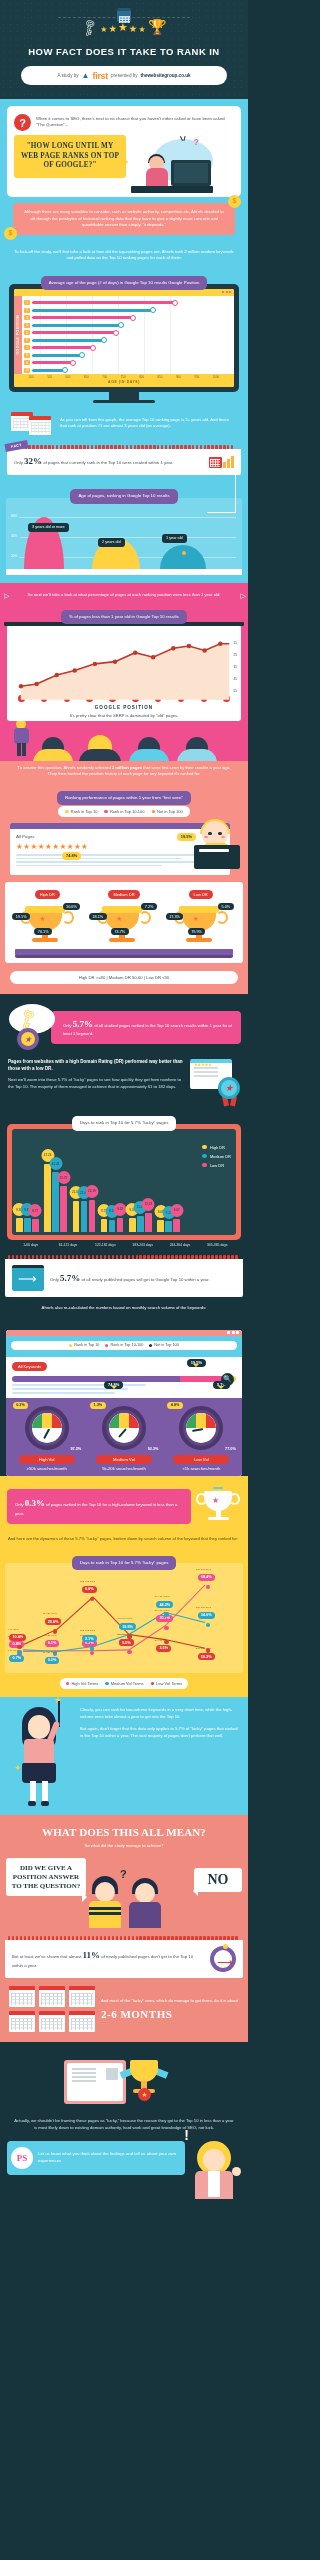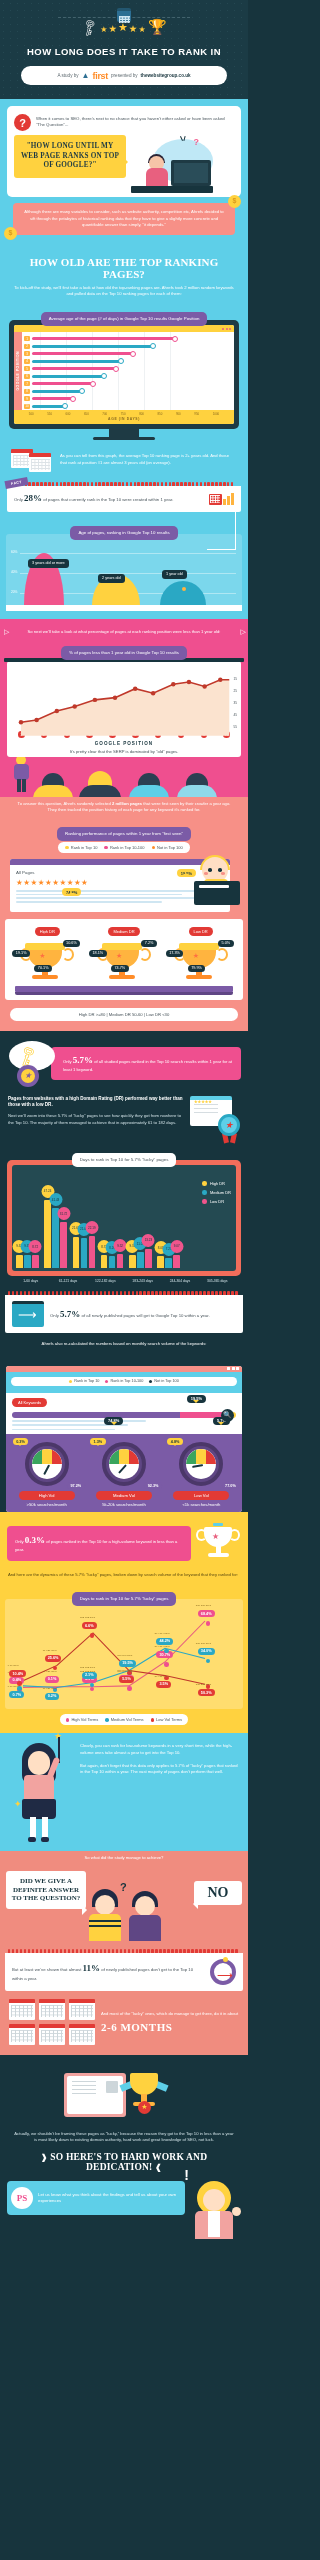--- a/index.html
+++ b/index.html
@@ -559,21 +559,21 @@
         <span>★</span>
         <span>★</span>
         <span>★</span>
         <span>★</span>
       </span>
       <span class="cal-icon">
           <i></i>
         </span>
       <span class="trophy-icon">🏆</span>
     </div>
-    <div class="hero-sub">HOW LONG DOES IT TAKE TO RANK IN</div>
+    <div class="hero-sub">HOW FACT DOES IT TAKE TO RANK IN</div>
     <div class="credit">
       <span>A study by</span>
       <span class="ahmark">▲</span>
       <span class="ah">first</span>
       <span>presented by</span>
       <span class="bold">thewebsitegroup.co.uk</span>
     </div>
   </section>
 
   <section class="sec q-sec">
@@ -598,21 +598,20 @@
       </div>
     </div>
     <div class="pink-note">
       <span class="bulb left"><span class="glass">$</span><span class="base"></span></span>
       <span class="bulb right"><span class="glass">$</span><span class="base"></span></span>
       <span>Although there are many variables to consider, such as website authority, competition etc, Ahrefs decided to sift through the petabytes of historical ranking data that they have to give a slightly more concrete and quantifiable answer than simply, "it depends."</span>
     </div>
   </section>
 
   <section class="sec sec2">
-    <h2 class="sec-title" style="color:#fff;">HOW OLD ARE THE TOP RANKING PAGES?</h2>
     <div class="sec-desc">To kick-off the study, we'll first take a look at how old the top-ranking pages are. Ahrefs took 2 million random keywords and pulled data on the Top 10 ranking pages for each of them:</div>
 
     <div class="monitor-wrap">
       <div class="label-holder">
         <span class="purple-label">Average age of the page (# of days) in Google Top 10 results Google Position</span>
       </div>
       <div class="monitor">
         <div class="mon-screen">
           <div class="mon-bar">
               <i></i>
@@ -760,21 +759,21 @@
           <i></i>
           <i></i>
           <i></i>
           <i></i>
           <i></i>
           <i></i>
         </div>
       <div class="fact-body">
         <div class="fact-text">
           <span>Only</span>
-          <span class="big-pct">28%</span>
+          <span class="big-pct">32%</span>
           <span>of pages that currently rank in the Top 10 were created within 1 year.</span>
         </div>
         <div class="fact-ico">
           <span class="c"></span>
           <span class="b1"></span>
           <span class="b2"></span>
           <span class="b3"></span>
         </div>
       </div>
     </div>
@@ -1401,23 +1400,24 @@
         <span class="shoe r"></span>
       <span class="bq">✦</span>
     </div>
     <div class="teal-text">
       <p>Clearly, you can rank for low-volume keywords in a very short time, while the high-volume ones take almost a year to get into the Top 10.</p>
       <p>But again, don't forget that this data only applies to 5.7% of "lucky" pages that ranked in the Top 10 within a year. The vast majority of pages don't perform that well.</p>
     </div>
   </section>
 
   <section class="sec sec9">
+    <h2 class="sec-title">WHAT DOES THIS ALL MEAN?</h2>
     <div class="sec-desc">So what did the study manage to achieve?</div>
     <div class="mean-scene">
-      <div class="speech-l">DID WE GIVE A DEFINITE ANSWER TO THE QUESTION?</div>
+      <div class="speech-l">DID WE GIVE A POSITION ANSWER TO THE QUESTION?</div>
       <div class="speech-r">NO</div>
       <span class="qmark">?</span>
       <div class="kidA">
         <span class="hair"></span>
         <span class="face"></span>
         <span class="body"></span>
         <span class="stripe"></span>
       </div>
       <div class="kidB">
         <span class="hair"></span>
@@ -1524,25 +1524,20 @@
       <div class="trophy2">
         <span class="rib"></span>
           <span class="rib2"></span>
         <span class="cup"></span>
         <span class="stem"></span>
         <span class="base"></span>
         <span class="medal">★</span>
       </div>
     </div>
     <div class="final-p">Actually, we shouldn't be framing these pages as "lucky," because the reason they got to the Top 10 in less than a year is most likely down to existing domain authority, hard work and great knowledge of SEO, not luck.</div>
-    <div class="hardwork">
-      <span style="color:#fff;font-size:8px;">❱</span>
-      <span>SO HERE'S TO HARD WORK AND DEDICATION!</span>
-      <span style="color:#fff;font-size:8px;">❰</span>
-    </div>
     <div class="ps-row">
       <div class="ps-bubble">
         <span class="ps-excl">!</span>
         <span class="ps-circle">PS</span>
         <span class="ps-text">Let us know what you think about the findings and tell us about your own experiences</span>
       </div>
       <div class="woman">
         <span class="hair"></span>
         <span class="face"></span>
         <span class="body"></span>

